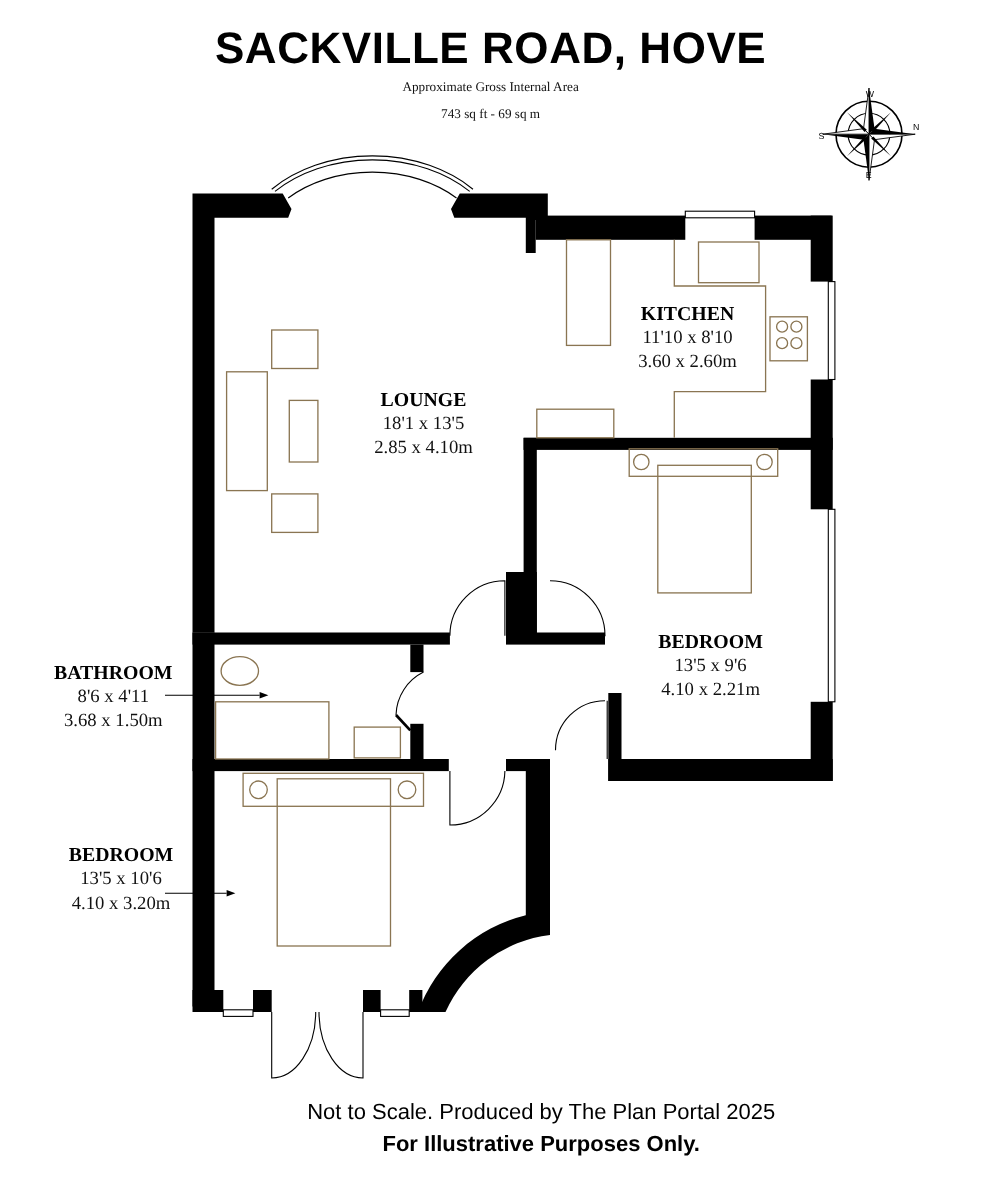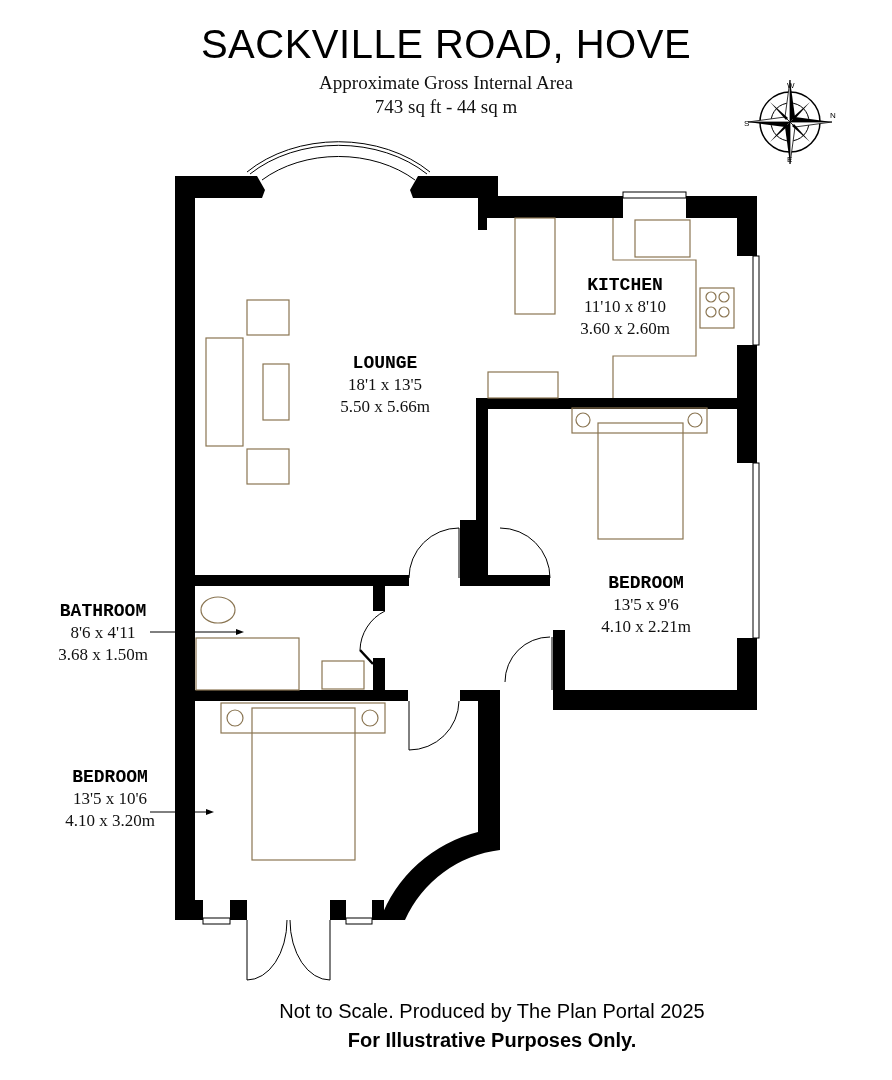--- a/index.html
+++ b/index.html
@@ -1,30 +1,30 @@
 <!DOCTYPE html>
 <html><head>
 <meta charset="utf-8">
 <style>
   html,body{margin:0;padding:0;background:#fff;}
   body{width:892px;height:1080px;position:relative;overflow:hidden;}
-  .title{position:absolute;left:0;width:892px;top:22px;text-align:center;font-family:"Liberation Sans",sans-serif;font-weight:normal;font-size:40px;color:#000;letter-spacing:0.5px;}
-  .sub{position:absolute;left:0;width:892px;text-align:center;font-family:"Liberation Serif",serif;font-size:19px;color:#111;}
+  .title{position:absolute;left:0;width:892px;top:22px;text-align:center;font-family:"Liberation Sans",sans-serif;font-weight:bold;font-size:40px;color:#000;letter-spacing:0.5px;}
+  .sub{position:absolute;left:0;width:892px;text-align:center;font-family:"Liberation Serif",serif;font-size:12px;color:#111;}
   .foot{position:absolute;left:0;width:892px;text-align:center;font-family:"Liberation Sans",sans-serif;font-size:20px;color:#000;padding-left:46px;}
   svg{position:absolute;left:0;top:0;}
   .lbl{position:absolute;text-align:center;font-family:"Liberation Serif",serif;font-size:17px;color:#111;line-height:22px;}
-  .lbl .nm{font-family:Liberation Mono, monospace;font-weight:bold;font-size:18px;color:#000;display:block;}
+  .lbl .nm{font-family:Liberation Serif, serif;font-weight:bold;font-size:18px;color:#000;display:block;}
   .lbl span{display:block;}
 </style>
 </head>
 <body>
 
 <div class="title">SACKVILLE ROAD, HOVE</div>
 <div class="sub" style="top:72px">Approximate Gross Internal Area</div>
-<div class="sub" style="top:96px">743 sq ft - 44 sq m</div>
+<div class="sub" style="top:96px">743 sq ft - 69 sq m</div>
 
 <svg width="892" height="1080" viewBox="0 0 892 1080">
 
   <g transform="translate(790,122)">
     <circle r="30" fill="none" stroke="#000" stroke-width="1.5"></circle>
     <circle r="19" fill="none" stroke="#000" stroke-width="1"></circle>
     <polygon points="0,-42 5,-5 0,0" fill="#000"></polygon>
       <polygon points="0,-42 -5,-5 0,0" fill="#fff" stroke="#000" stroke-width="0.8"></polygon>
     <polygon points="0,42 -5,5 0,0" fill="#000"></polygon>
       <polygon points="0,42 5,5 0,0" fill="#fff" stroke="#000" stroke-width="0.8"></polygon>
@@ -149,21 +149,21 @@
     <circle cx="235" cy="718" r="8"></circle>
       <circle cx="370" cy="718" r="8"></circle>
   </g>
   <line x1="150" y1="812" x2="206" y2="812" stroke="#000" stroke-width="1"></line>
   <polygon points="206,809 214,812 206,815" fill="#000"></polygon>
 </svg>
 
 <div class="lbl" style="left:320px;top:352px;width:130px">
   <span class="nm">LOUNGE</span>
   <span>18'1 x 13'5</span>
-  <span>5.50 x 5.66m</span>
+  <span>2.85 x 4.10m</span>
 </div>
 <div class="lbl" style="left:560px;top:274px;width:130px">
   <span class="nm">KITCHEN</span>
   <span>11'10 x 8'10</span>
   <span>3.60 x 2.60m</span>
 </div>
 <div class="lbl" style="left:581px;top:572px;width:130px">
   <span class="nm">BEDROOM</span>
   <span>13'5 x 9'6</span>
   <span>4.10 x 2.21m</span>

